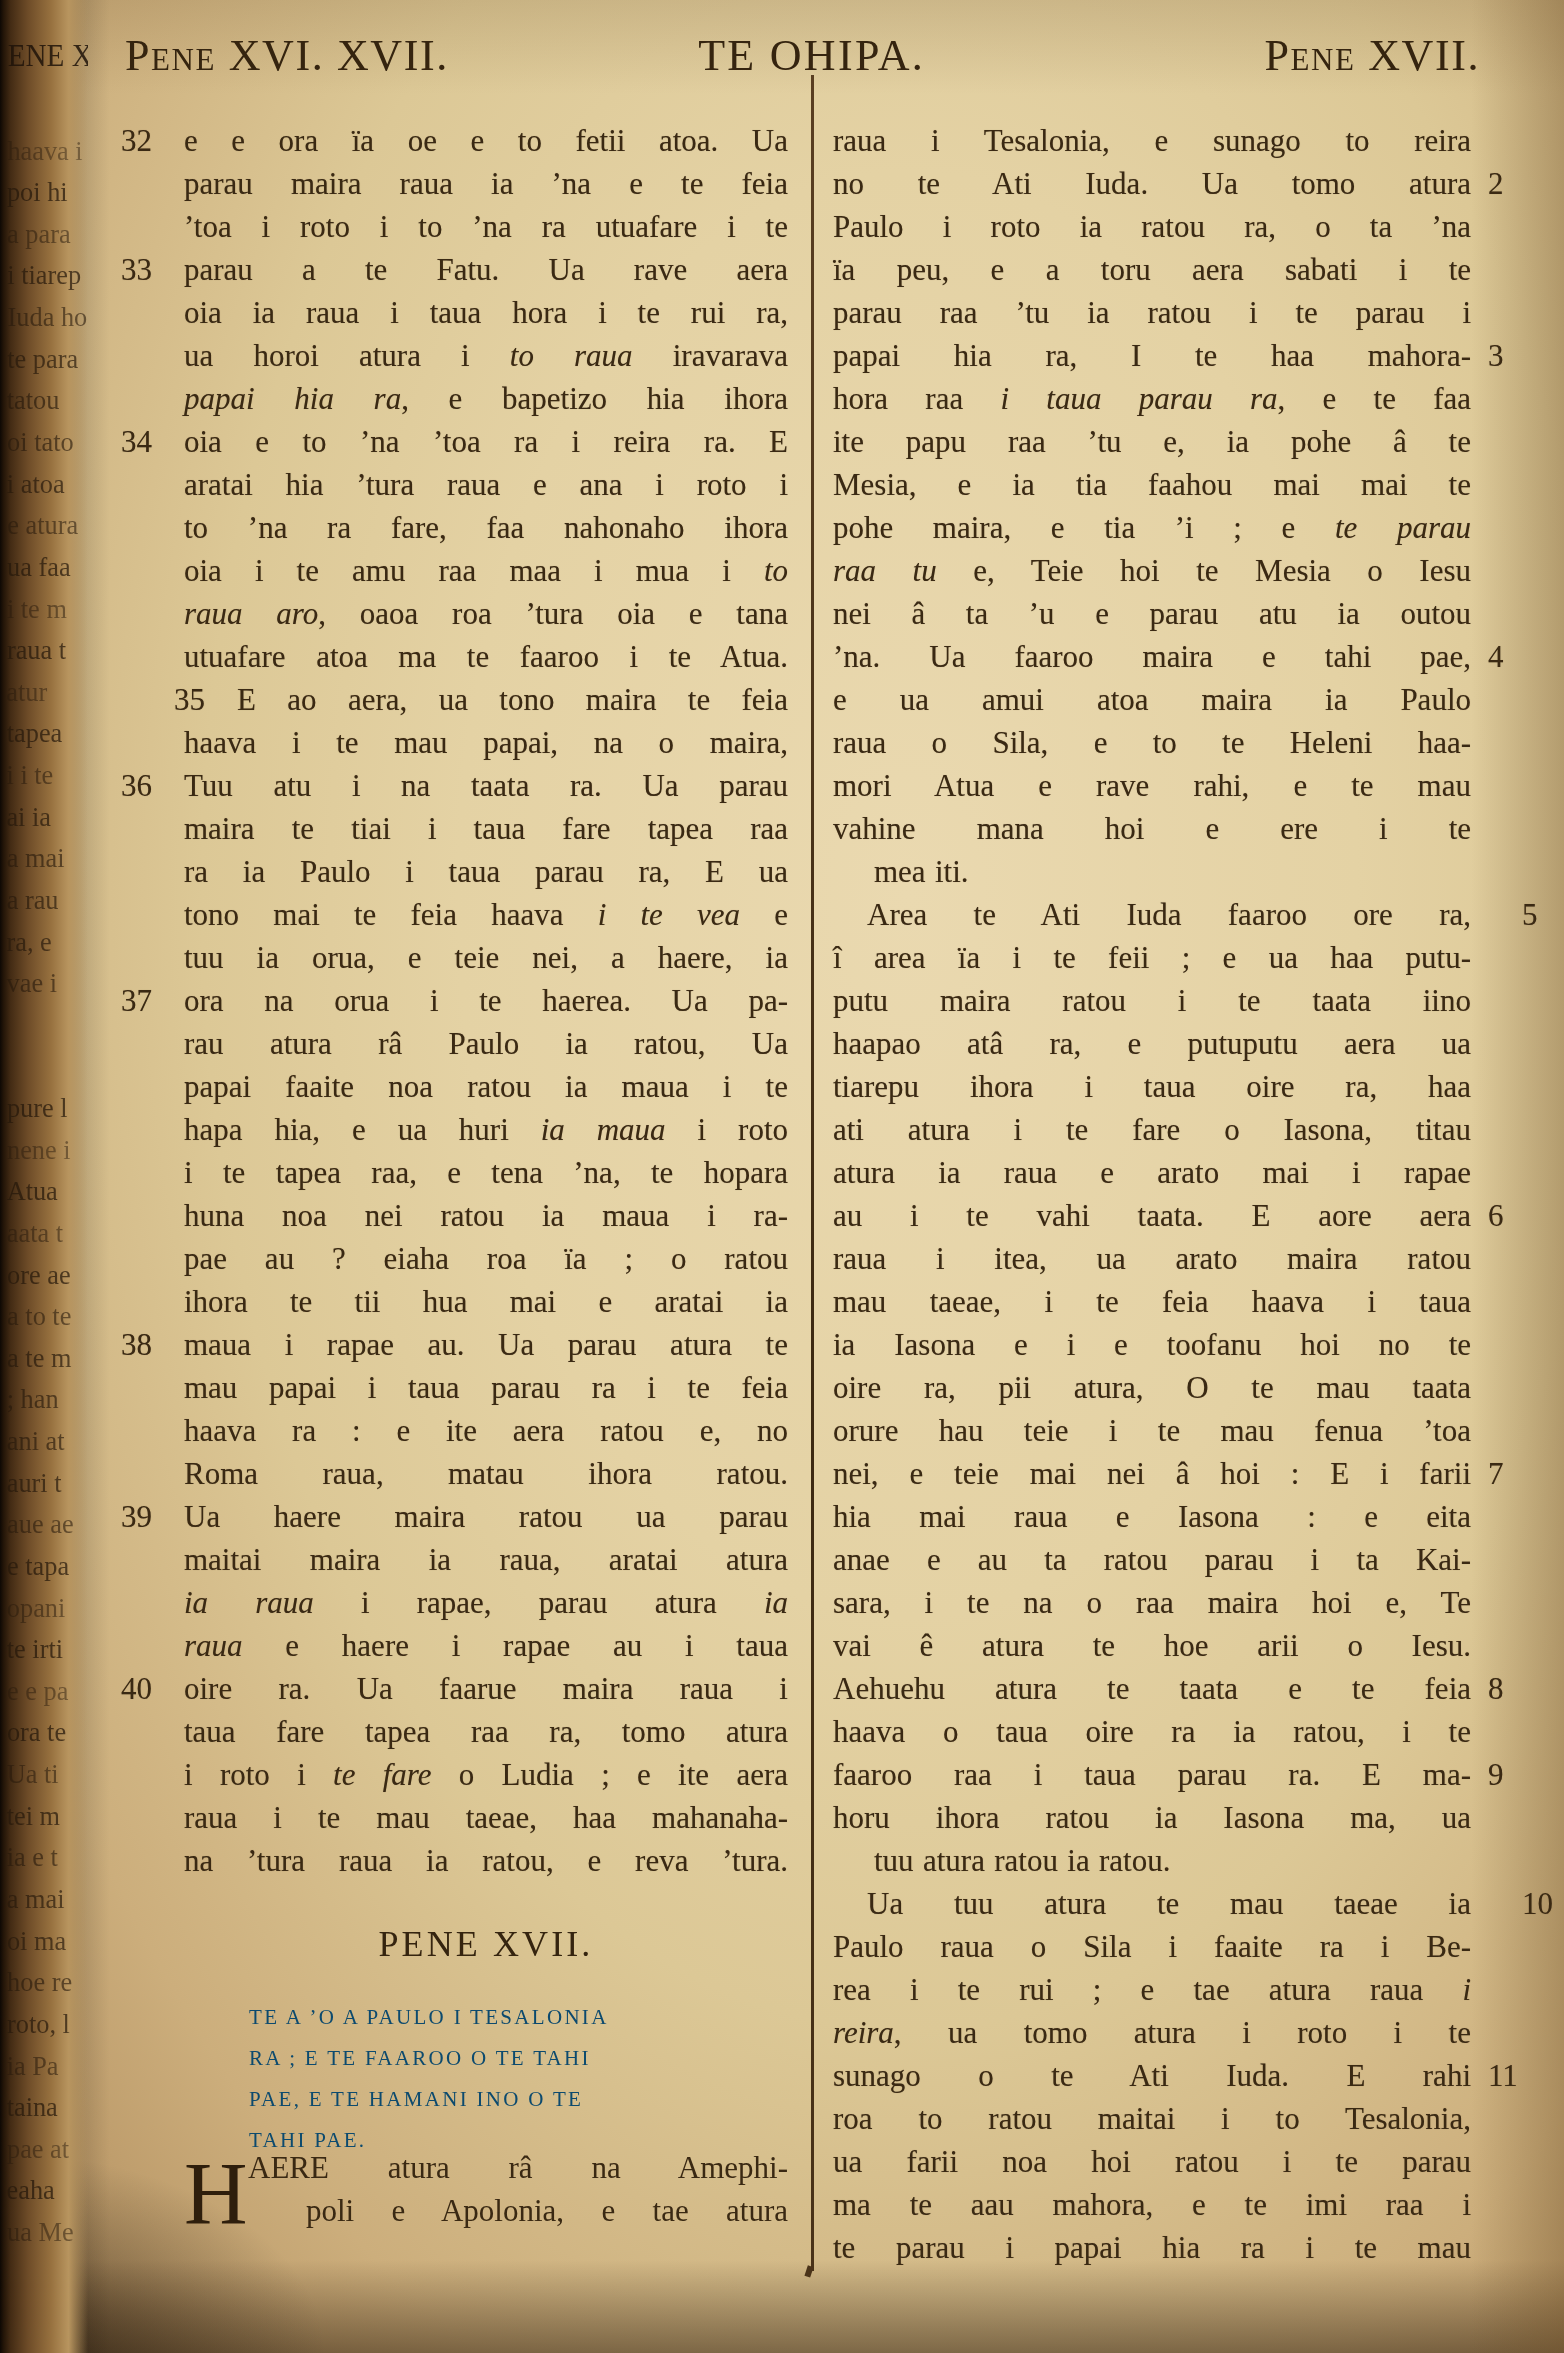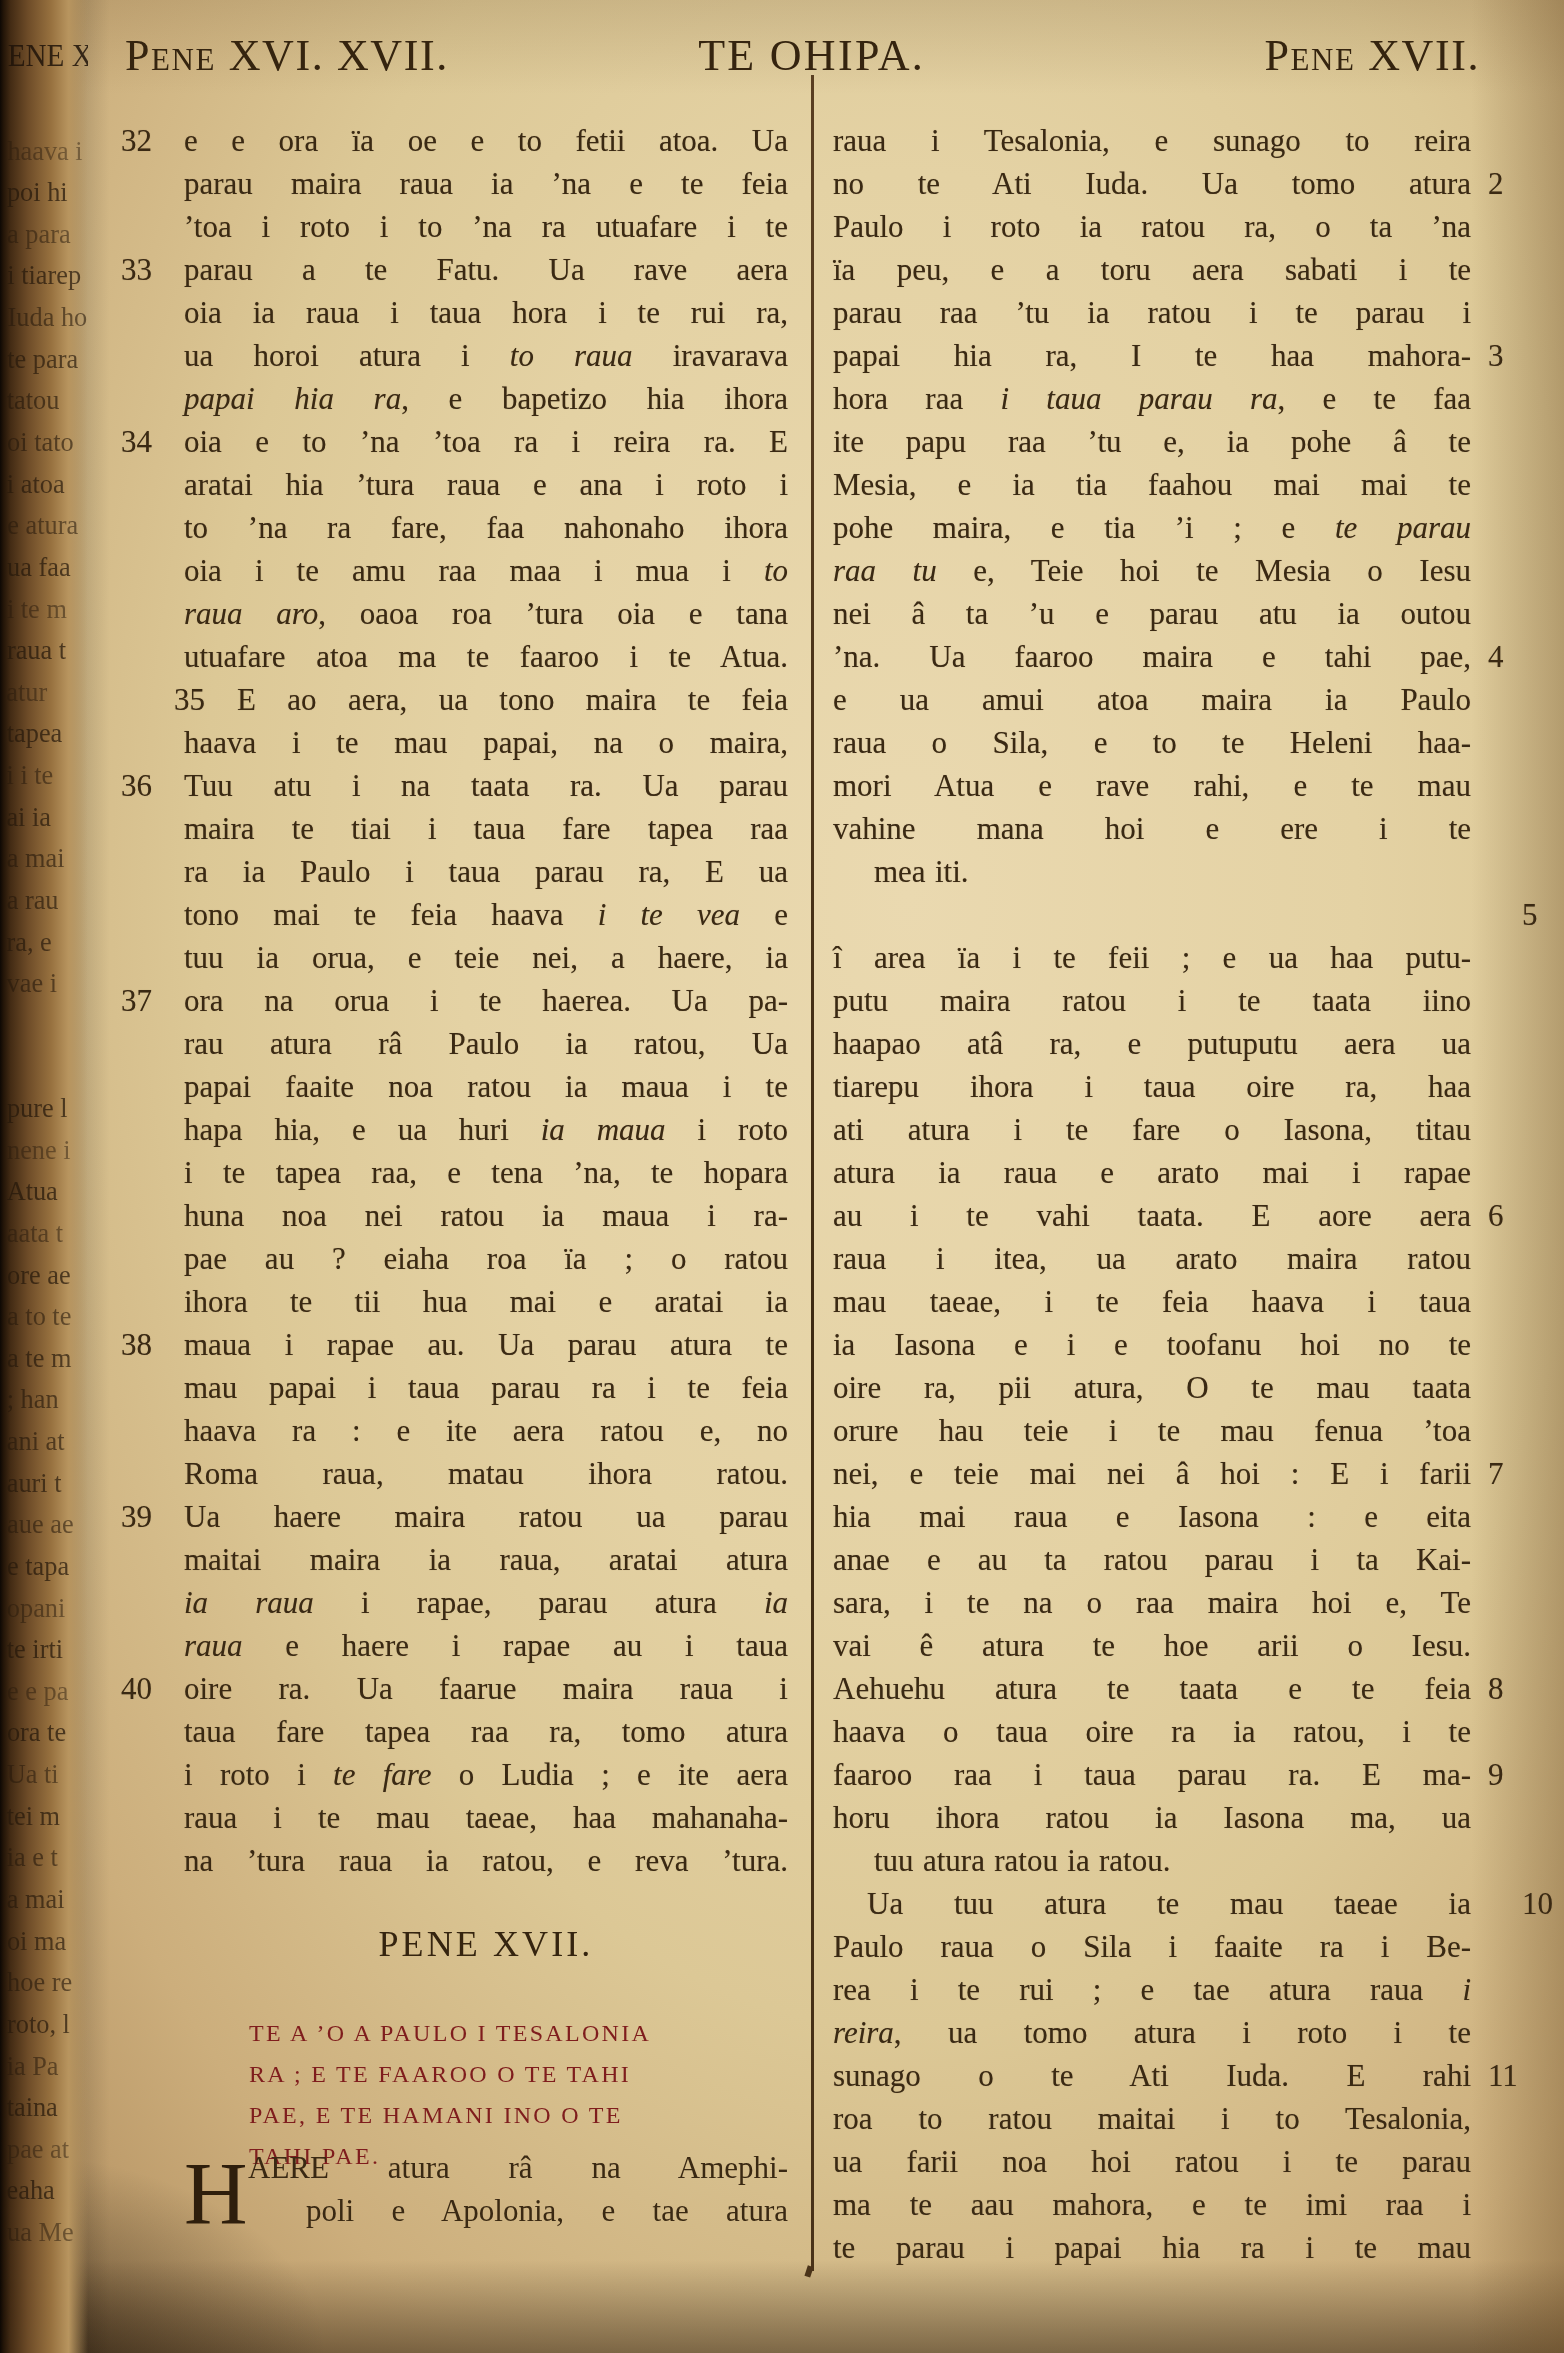--- a/index.html
+++ b/index.html
@@ -51,22 +51,22 @@
   .tline.ind{text-indent:53px;}
   #col-right .tline.ind{text-indent:34px;}
   .it{font-style:italic;}
   .vnum{position:absolute;top:0;line-height:43px;font-style:normal;}
   .vl{left:-63px;width:56px;text-align:right;}
   .vr{left:100%;margin-left:17px;width:63px;text-align:left;}
 
   
   #chap-head{position:absolute;left:184px;top:1923px;width:604px;text-align:center;
     font-size:36px;letter-spacing:3.1px;color:#35240f;}
-  #chap-summary{position:absolute;left:249px;top:1997px;width:501px;color:#7f1d1d;
-    font-size:24px;letter-spacing:2.3px;margin-top:16px;}
+  #chap-summary{position:absolute;left:249px;top:1997px;width:501px;color:#0c4a6e;
+    font-size:21px;letter-spacing:2.3px;}
   #chap-summary .sline{height:41px;line-height:41px;white-space:nowrap;}
   #opening{position:absolute;left:184px;top:2146px;width:604px;color:#3a2913;font-size:31px;}
   #dropcap{position:absolute;left:0;top:9.4px;font-size:88px;line-height:78px;color:#2e1e0c;}
   .oline{position:relative;height:43px;line-height:43px;white-space:nowrap;
          text-align:justify;text-align-last:justify;}
   .oline.o1{margin-left:64px;}
   .oline.o2{margin-left:122px;}
 </style>
 </head>
 <body>
@@ -189,21 +189,21 @@
     <div class="tline"><span>Mesia, e ia tia faahou mai mai te</span></div>
     <div class="tline"><span>pohe maira, e tia ’i ; e </span><span class="it">te parau</span></div>
     <div class="tline"><span class="it">raa tu</span><span> e, Teie hoi te Mesia o Iesu</span></div>
     <div class="tline"><span>nei â ta ’u e parau atu ia outou</span></div>
     <div class="tline"><span>’na. Ua faaroo maira e tahi pae,</span><span class="vnum vr">4</span></div>
     <div class="tline"><span>e ua amui atoa maira ia Paulo</span></div>
     <div class="tline"><span>raua o Sila, e to te Heleni haa-</span></div>
     <div class="tline"><span>mori Atua e rave rahi, e te mau</span></div>
     <div class="tline"><span>vahine mana hoi e ere i te</span></div>
     <div class="tline nj"><span>mea iti.</span></div>
-    <div class="tline ind"><span class="vnum vr">5</span></div>
+    <div class="tline ind"><span>Area te Ati Iuda faaroo ore ra,</span><span class="vnum vr">5</span></div>
     <div class="tline"><span>î area ïa i te feii ; e ua haa putu-</span></div>
     <div class="tline"><span>putu maira ratou i te taata iino</span></div>
     <div class="tline"><span>haapao atâ ra, e putuputu aera ua</span></div>
     <div class="tline"><span>tiarepu ihora i taua oire ra, haa</span></div>
     <div class="tline"><span>ati atura i te fare o Iasona, titau</span></div>
     <div class="tline"><span>atura ia raua e arato mai i rapae</span></div>
     <div class="tline"><span>au i te vahi taata. E aore aera</span><span class="vnum vr">6</span></div>
     <div class="tline"><span>raua i itea, ua arato maira ratou</span></div>
     <div class="tline"><span>mau taeae, i te feia haava i taua</span></div>
     <div class="tline"><span>ia Iasona e i e toofanu hoi no te</span></div>

